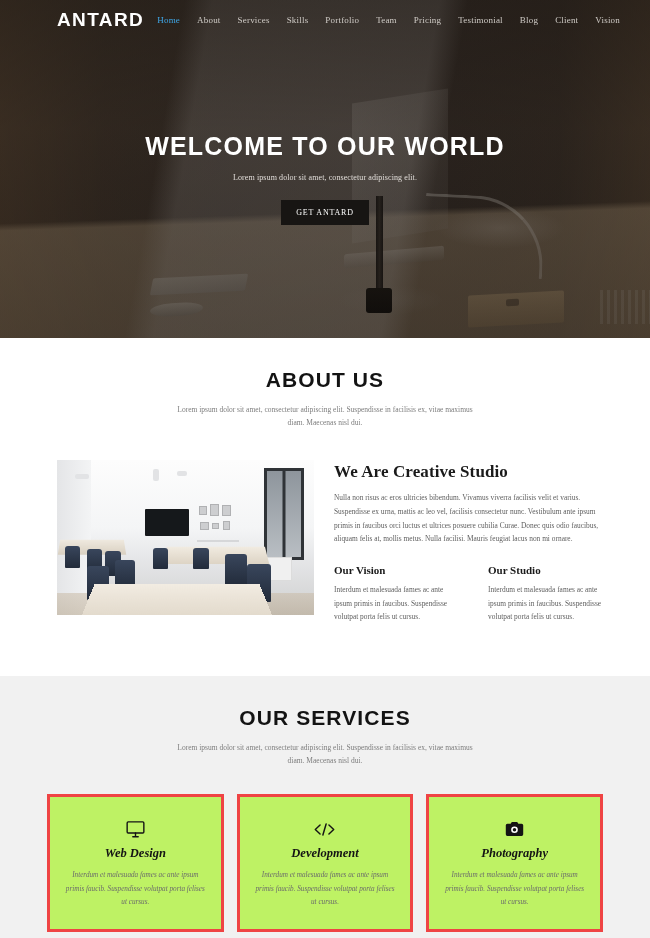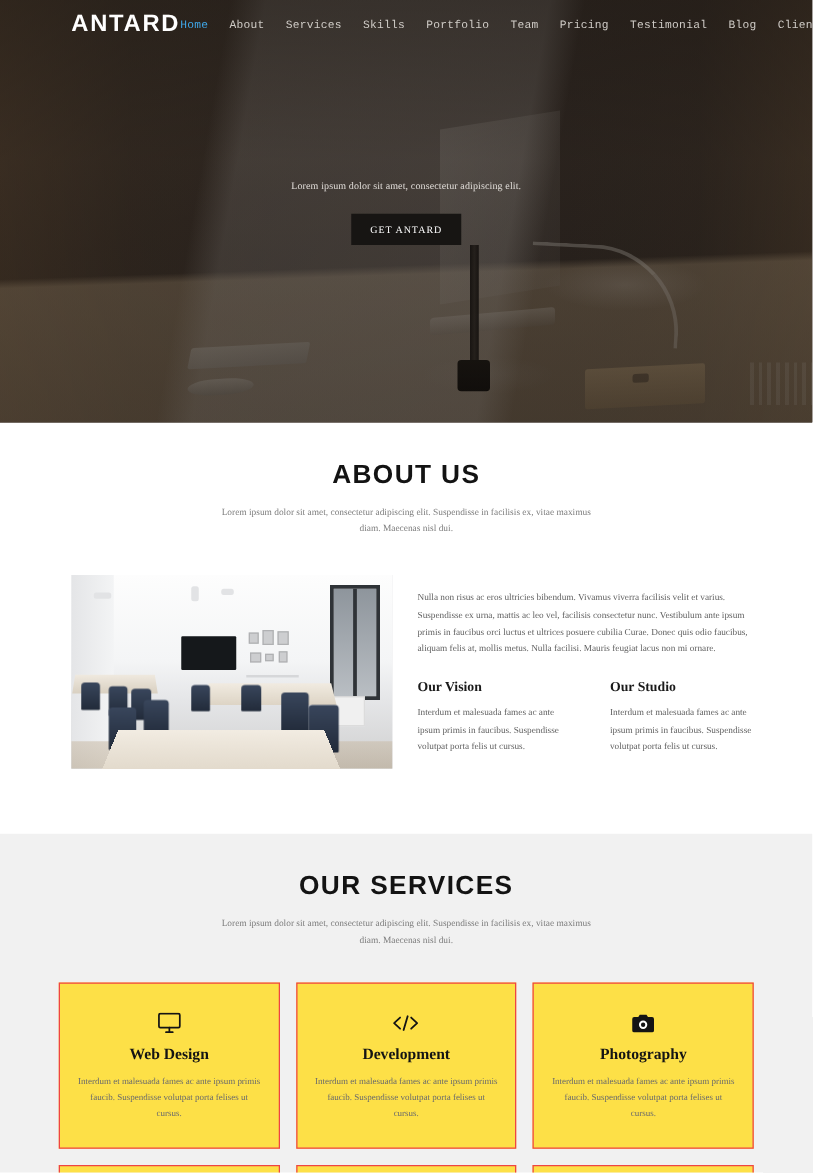--- a/index.html
+++ b/index.html
@@ -95,21 +95,21 @@
   }
   .logo {
     margin-left:57px; color:#ffffff; font-size:19px; font-weight:bold;
     letter-spacing:1.4px;
   }
   .nav-links {
     margin-left:auto; margin-right:30px; display:flex; align-items:center; gap:17px;
   }
   .nav-link {
     color:#cfcbc6; font-size:9px; text-decoration:none; letter-spacing:.2px;
-    font-family:Liberation Mono, monospace;
+    font-family:Liberation Serif, serif;
   }
   .nav-link.active { color:#3fa7e8; }
 
   
   .hero-copy {
     position:absolute; top:0; left:0; width:650px; height:338px;
     display:flex; flex-direction:column; align-items:center;
     justify-content:flex-start; padding-top:132px; z-index:5;
   }
   .hero-title {
@@ -220,22 +220,22 @@
     margin-top:7px; font-family:"Liberation Serif", serif;
     font-size:7.4px; line-height:1.85; color:#5f5f5f;
   }
 
   
   .cards {
     display:grid; grid-template-columns:repeat(3,1fr); gap:13px;
     margin:27px 47px 0 47px;
   }
   .card {
-    background:#fde047; border:1px solid #ef4444;
-    padding:22px 14px 20px; text-align:center; min-height:107px;
+    background:#bef264; border:3px solid #ef4444;
+    padding:22px 14px 20px; text-align:center; min-height:107px;font-style:italic;
   }
   .card-icon {
     height:20px; display:flex; align-items:center; justify-content:center;
     color:#1a1a1a;
   }
   .card-icon svg { display:block; }
   .card-title {
     margin-top:7px; font-family:"Liberation Serif", serif;
     font-size:12.5px; font-weight:bold; color:#141414;
   }
@@ -275,20 +275,21 @@
         <a class="nav-link" href="#">Team</a>
         <a class="nav-link" href="#">Pricing</a>
         <a class="nav-link" href="#">Testimonial</a>
         <a class="nav-link" href="#">Blog</a>
         <a class="nav-link" href="#">Client</a>
         <a class="nav-link" href="#">Vision</a>
       </div>
     </nav>
 
     <div class="hero-copy">
+      <h1 class="hero-title">WELCOME TO OUR WORLD</h1>
       <p class="hero-sub">Lorem ipsum dolor sit amet, consectetur adipiscing elit.</p>
       <button class="btn-started">GET ANTARD</button>
     </div>
   </section>
 
   <section class="section sec-about">
     <h2 class="sec-title">ABOUT US</h2>
     <p class="sec-sub">Lorem ipsum dolor sit amet, consectetur adipiscing elit. Suspendisse in facilisis ex, vitae maximus diam. Maecenas nisl dui.</p>
 
     <div class="about-row">
@@ -320,20 +321,21 @@
           <div class="chair" style="left:136px;top:88px;width:16px;height:21px;"></div>
           <div class="chair" style="left:30px;top:106px;width:22px;height:34px;"></div>
           <div class="chair" style="left:58px;top:100px;width:20px;height:30px;"></div>
           <div class="chair" style="left:168px;top:94px;width:22px;height:32px;"></div>
           <div class="chair" style="left:190px;top:104px;width:24px;height:38px;"></div>
           <div class="table-main"></div>
         </div>
       </div>
 
       <div class="about-text">
+        <h3 class="about-h">We Are Creative Studio</h3>
         <p class="about-p">Nulla non risus ac eros ultricies bibendum. Vivamus viverra facilisis velit et varius. Suspendisse ex urna, mattis ac leo vel, facilisis consectetur nunc. Vestibulum ante ipsum primis in faucibus orci luctus et ultrices posuere cubilia Curae. Donec quis odio faucibus, aliquam felis at, mollis metus. Nulla facilisi. Mauris feugiat lacus non mi ornare.</p>
         <div class="vm-row">
           <div class="vm-col">
             <h4 class="vm-h">Our Vision</h4>
             <p class="vm-p">Interdum et malesuada fames ac ante ipsum primis in faucibus. Suspendisse volutpat porta felis ut cursus.</p>
           </div>
           <div class="vm-col">
             <h4 class="vm-h">Our Studio</h4>
             <p class="vm-p">Interdum et malesuada fames ac ante ipsum primis in faucibus. Suspendisse volutpat porta felis ut cursus.</p>
           </div>

